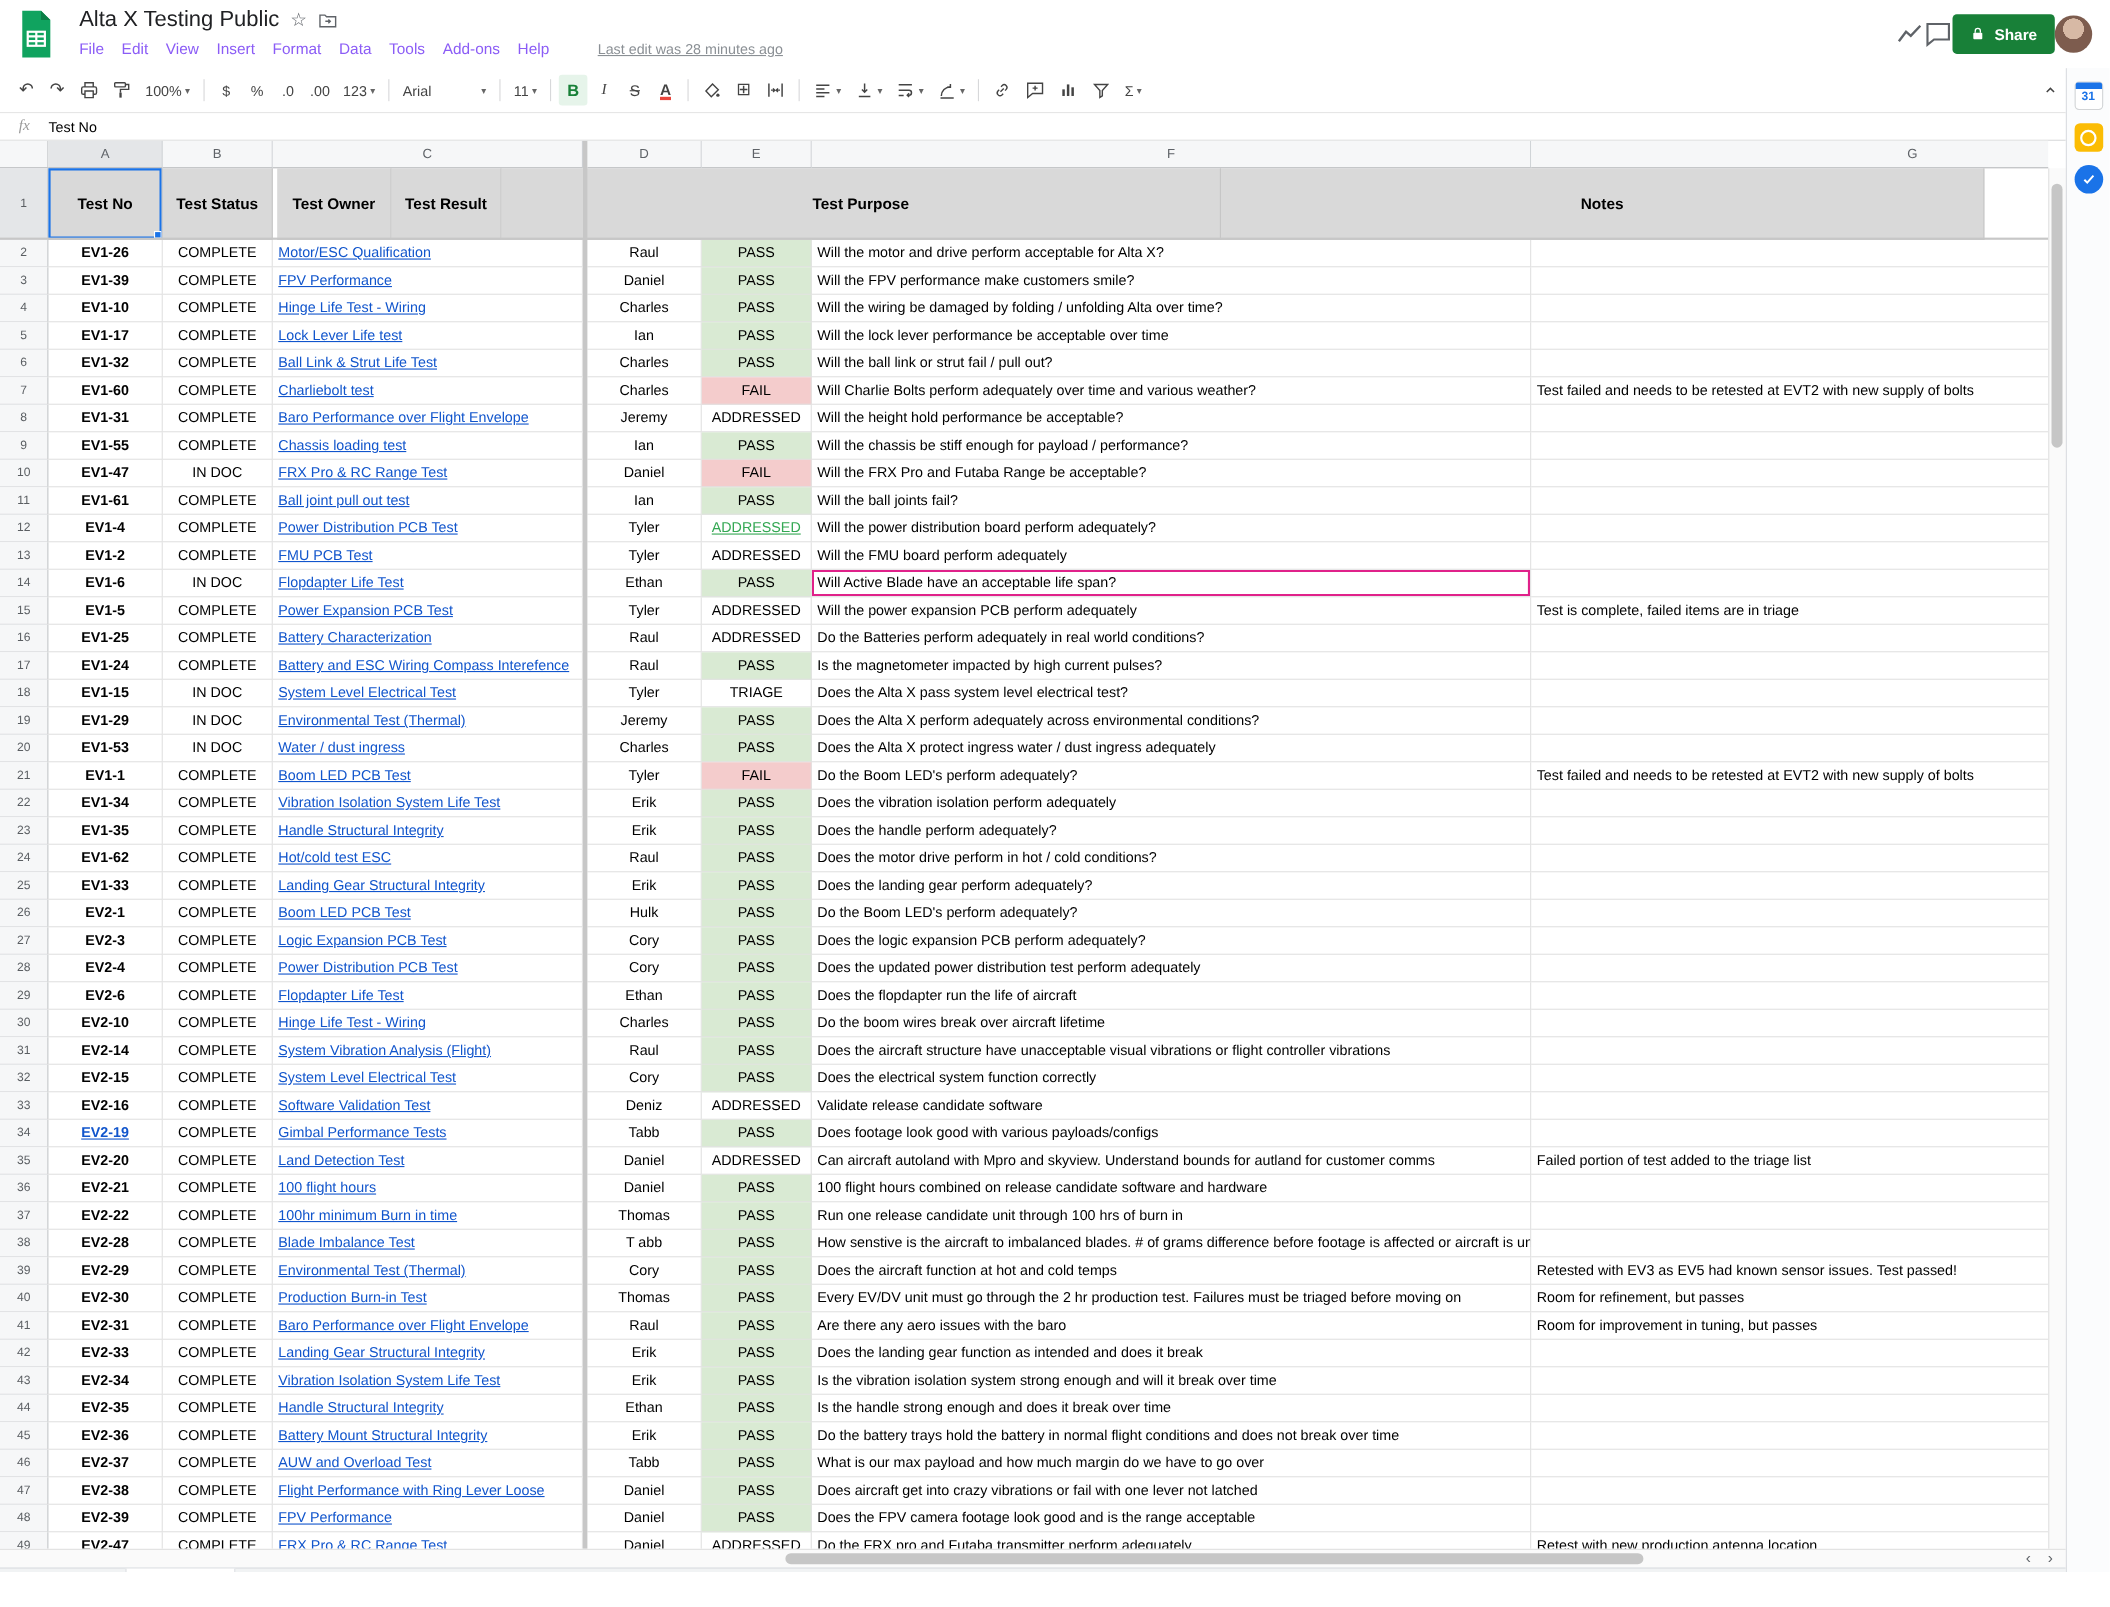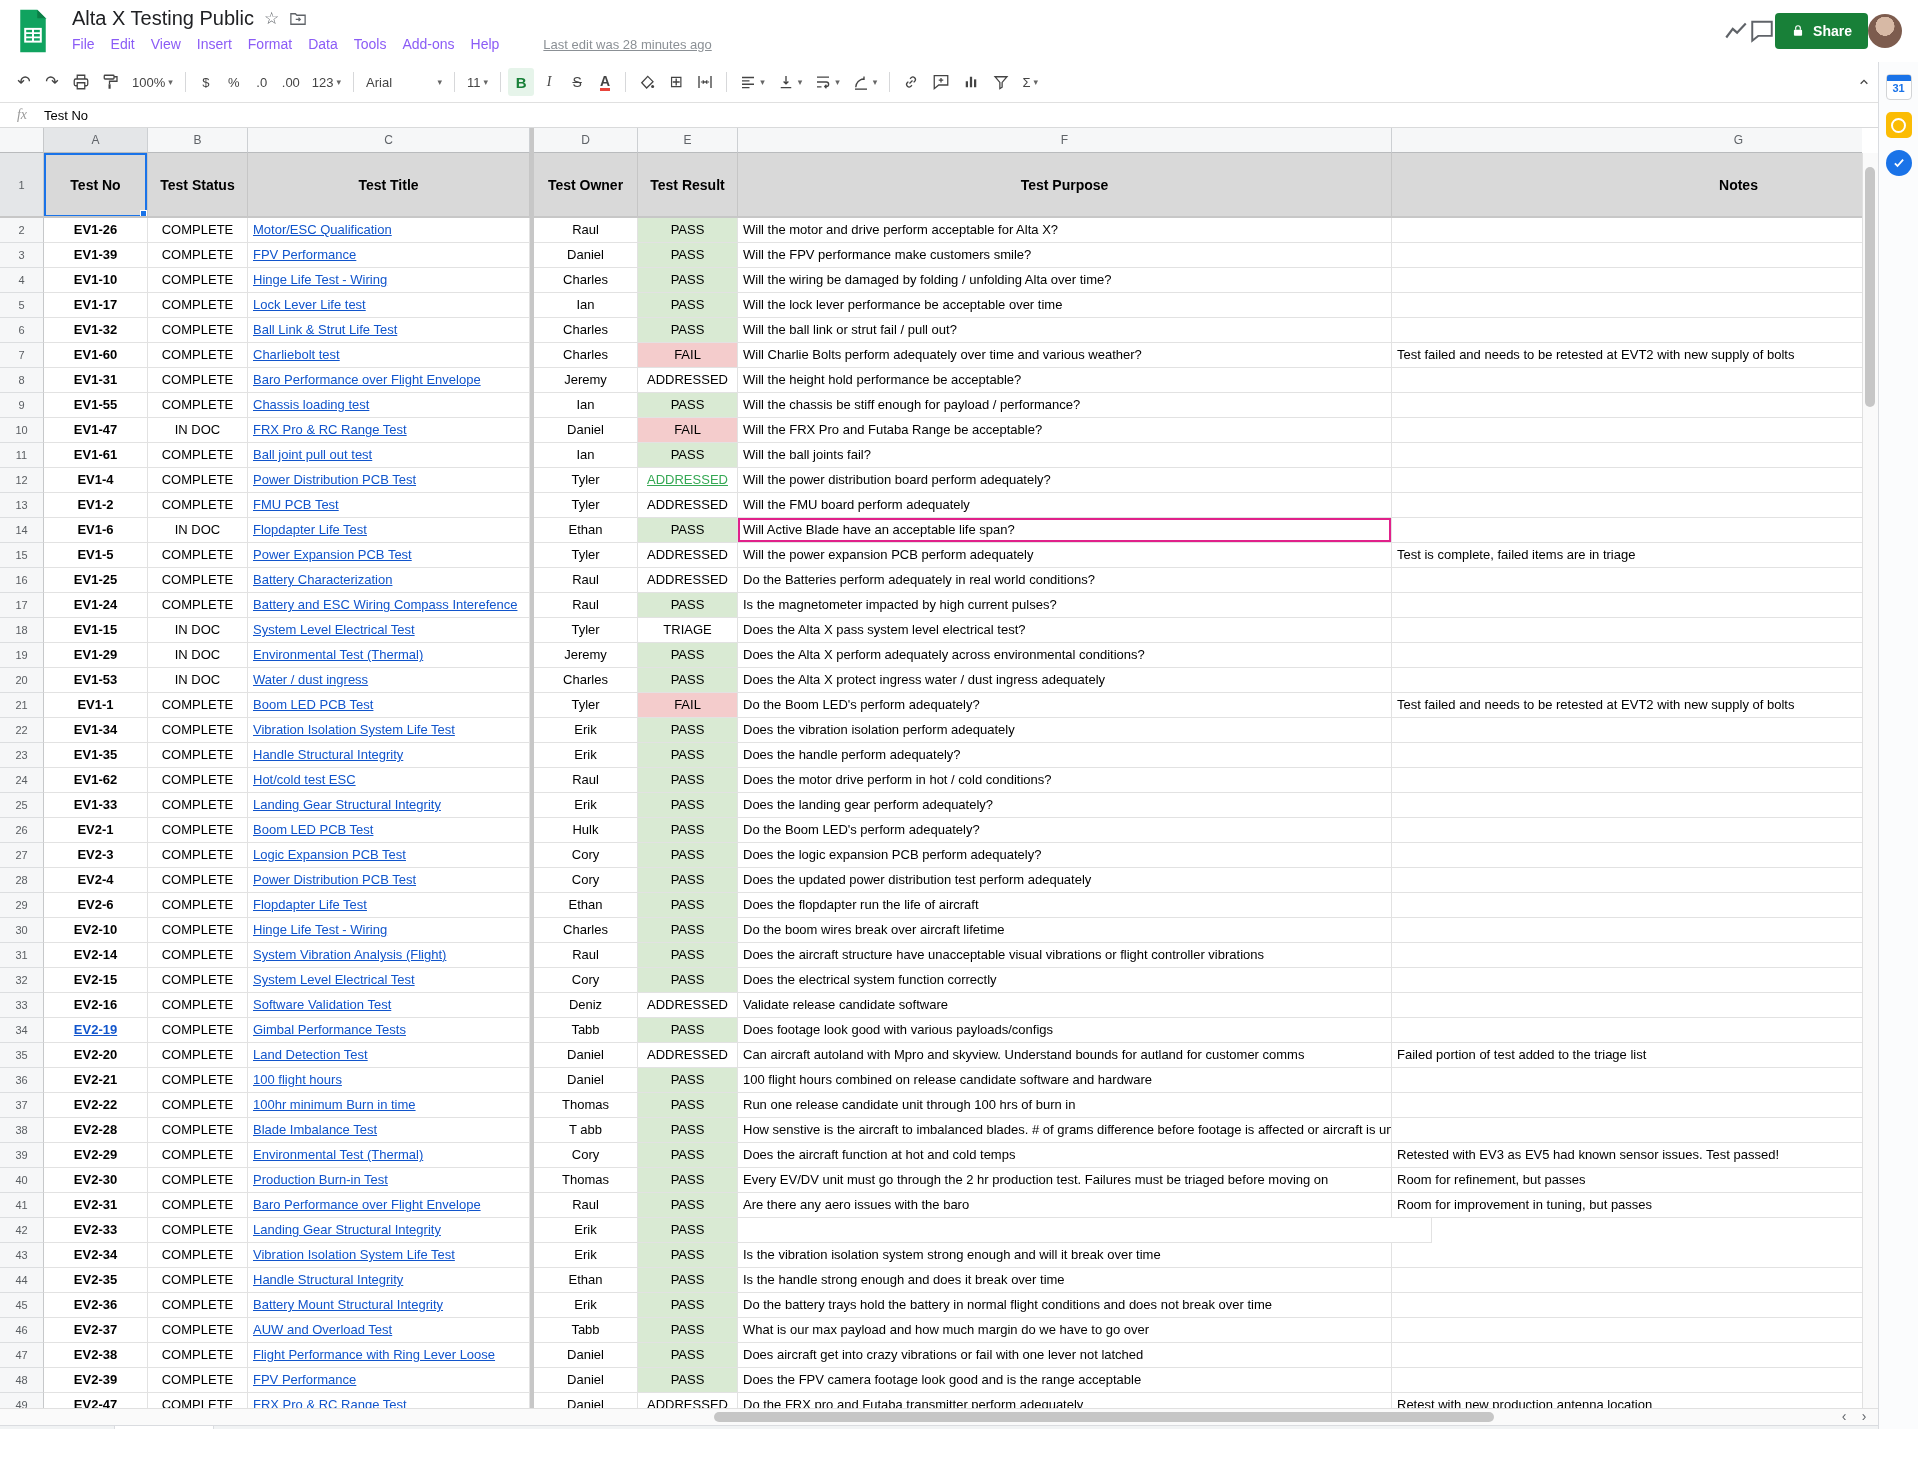--- a/index.html
+++ b/index.html
@@ -316,21 +316,20 @@
         <div class="colhdr col-d">D</div>
         <div class="colhdr col-e">E</div>
         <div class="colhdr col-f">F</div>
         <div class="colhdr col-g">G</div>
       </div>
 
     <div class="grid-row row-1">
       <div class="rowhdr hl">1</div>
       <div class="cell col-a selected">Test No</div>
       <div class="cell col-b">Test Status</div>
-      <div class="cell col-c">Test Title</div>
       <div class="cell col-d">Test Owner</div>
       <div class="cell col-e">Test Result</div>
       <div class="cell col-f">Test Purpose</div>
       <div class="cell col-g">Notes</div>
     </div>
 
     <div>
         <div class="grid-row">
           <div class="rowhdr">2</div>
           <div class="cell col-a">EV1-26</div>
@@ -731,20 +730,21 @@
           <div class="cell col-f">Are there any aero issues with the baro</div>
           <div class="cell col-g">Room for improvement in tuning, but passes</div>
         </div>
         <div class="grid-row">
           <div class="rowhdr">42</div>
           <div class="cell col-a">EV2-33</div>
           <div class="cell col-b">COMPLETE</div>
           <div class="cell col-c"><span class="link">Landing Gear Structural Integrity</span></div>
           <div class="cell col-d">Erik</div>
           <div class="cell col-e bg-pass">PASS</div>
+          <div class="cell col-f">Does the landing gear function as intended and does it break</div>
           <div class="cell col-g"></div>
         </div>
         <div class="grid-row">
           <div class="rowhdr">43</div>
           <div class="cell col-a">EV2-34</div>
           <div class="cell col-b">COMPLETE</div>
           <div class="cell col-c"><span class="link">Vibration Isolation System Life Test</span></div>
           <div class="cell col-d">Erik</div>
           <div class="cell col-e bg-pass">PASS</div>
           <div class="cell col-f">Is the vibration isolation system strong enough and will it break over time</div>

